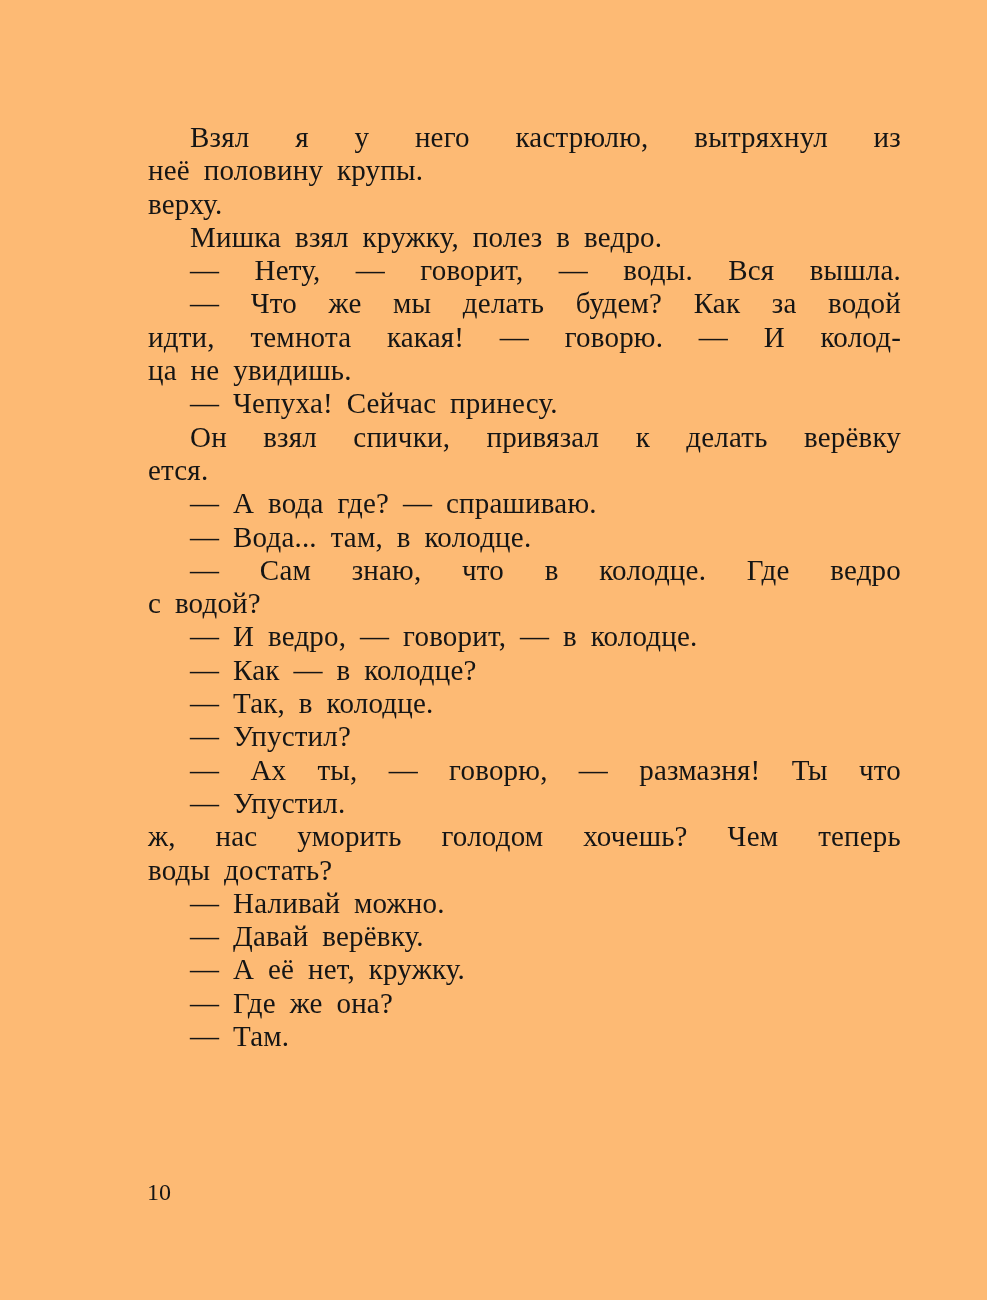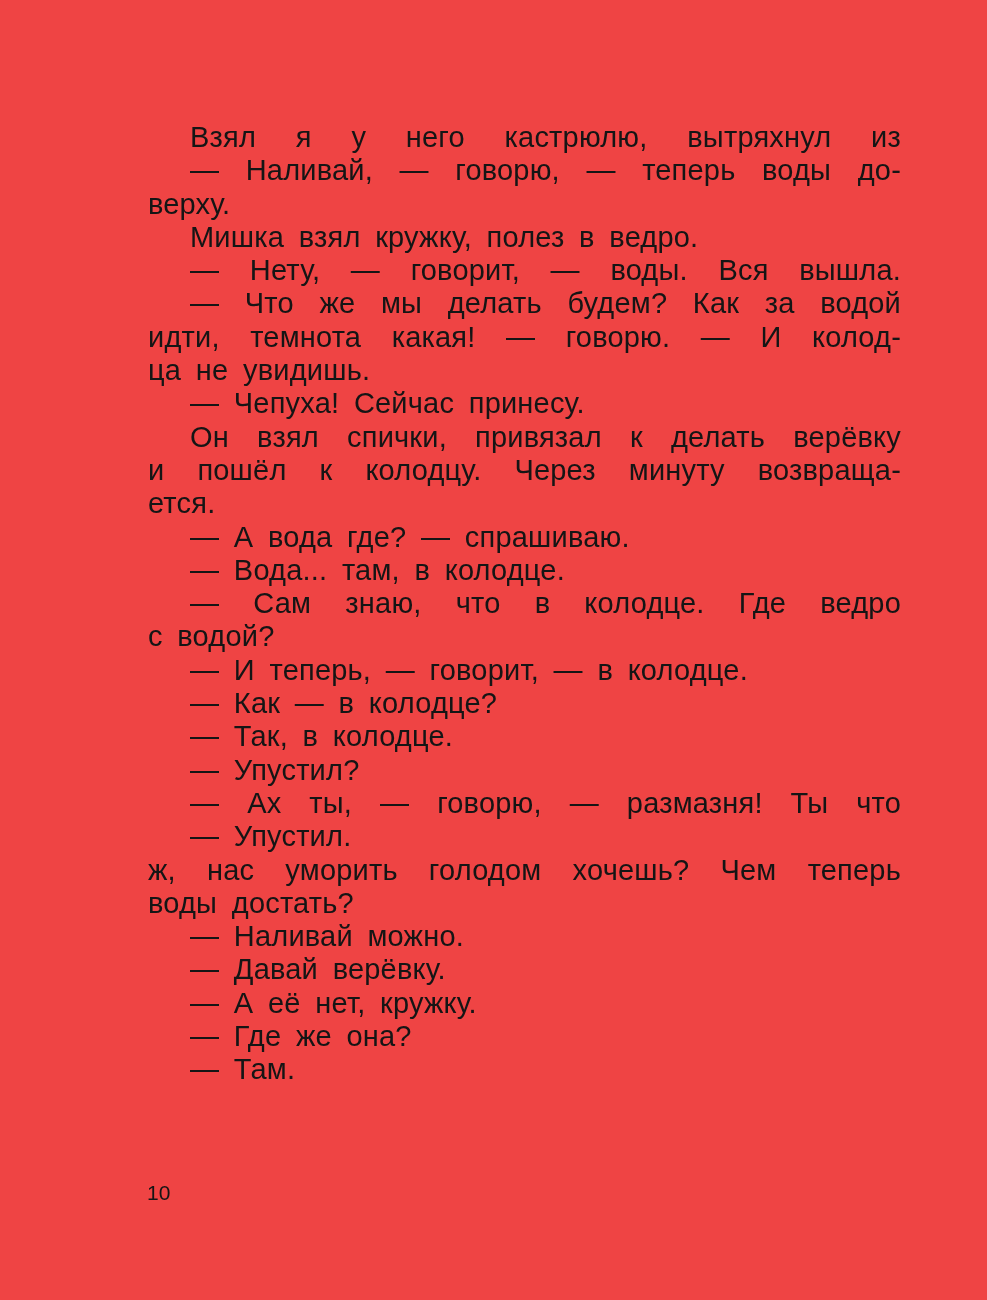--- a/index.html
+++ b/index.html
@@ -1,21 +1,21 @@
 <!DOCTYPE html>
 <html><head>
 <meta charset="utf-8">
 <style>
   html, body { margin: 0; padding: 0; background: #ffffff; }
   .page {
     position: relative;
     width: 987px;
     height: 1300px;
-    background: #ef4444;
-    font-family: Liberation Sans, sans-serif;
+    background: #fdba74;
+    font-family: Liberation Serif, serif;
     color: #151515;
     overflow: hidden;
   }
   .text-block {
     position: absolute;
     left: 148px;
     top: 121px;
     width: 753px;
   }
   .line {
@@ -29,46 +29,45 @@
     white-space: normal;
     text-align: justify;
     text-align-last: justify;
     word-spacing: 0.1em;
   }
   .line.indent { text-indent: 42px; }
   .page-number {
     position: absolute;
     left: 147px;
     top: 1176px;
-    font-size: 21px;
+    font-size: 24px;
     line-height: 33px;
   }
 </style>
 </head>
 <body>
 
 <div class="page">
   <div class="text-block" id="text-block">
       <div class="line indent just">Взял я у него кастрюлю, вытряхнул из</div>
-      <div class="line indent just">— Наливай, — говорю, — теперь воды до-</div>
+      <div class="line">неё половину крупы.</div>
       <div class="line">верху.</div>
       <div class="line indent">Мишка взял кружку, полез в ведро.</div>
       <div class="line indent just">— Нету, — говорит, — воды. Вся вышла.</div>
       <div class="line indent just">— Что же мы делать будем? Как за водой</div>
       <div class="line just">идти, темнота какая! — говорю. — И колод-</div>
       <div class="line">ца не увидишь.</div>
       <div class="line indent">— Чепуха! Сейчас принесу.</div>
       <div class="line indent just">Он взял спички, привязал к делать верёвку</div>
-      <div class="line just">и пошёл к колодцу. Через минуту возвраща-</div>
       <div class="line">ется.</div>
       <div class="line indent">— А вода где? — спрашиваю.</div>
       <div class="line indent">— Вода... там, в колодце.</div>
       <div class="line indent just">— Сам знаю, что в колодце. Где ведро</div>
       <div class="line">с водой?</div>
-      <div class="line indent">— И теперь, — говорит, — в колодце.</div>
+      <div class="line indent">— И ведро, — говорит, — в колодце.</div>
       <div class="line indent">— Как — в колодце?</div>
       <div class="line indent">— Так, в колодце.</div>
       <div class="line indent">— Упустил?</div>
       <div class="line indent just">— Ах ты, — говорю, — размазня! Ты что</div>
       <div class="line indent">— Упустил.</div>
       <div class="line just">ж, нас уморить голодом хочешь? Чем теперь</div>
       <div class="line">воды достать?</div>
       <div class="line indent">— Наливай можно.</div>
       <div class="line indent">— Давай верёвку.</div>
       <div class="line indent">— А её нет, кружку.</div>

